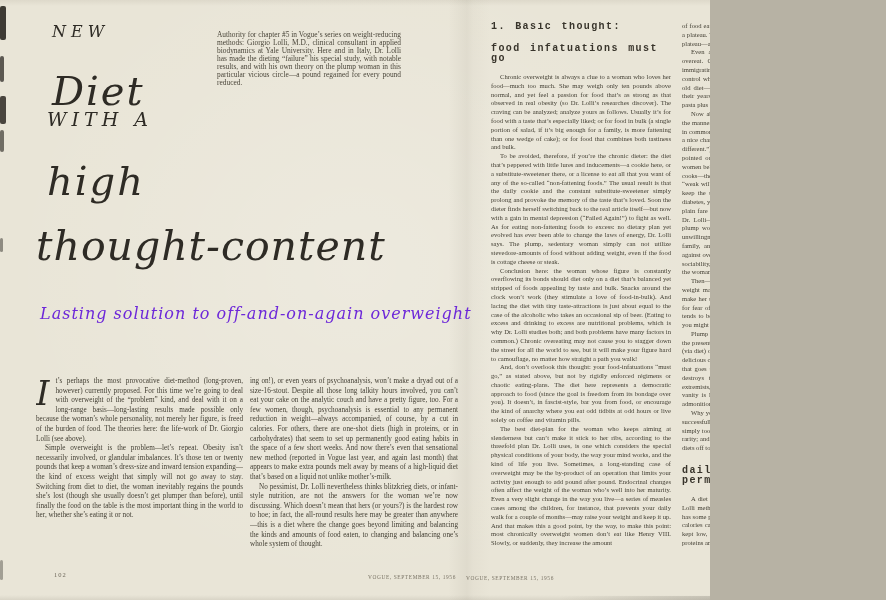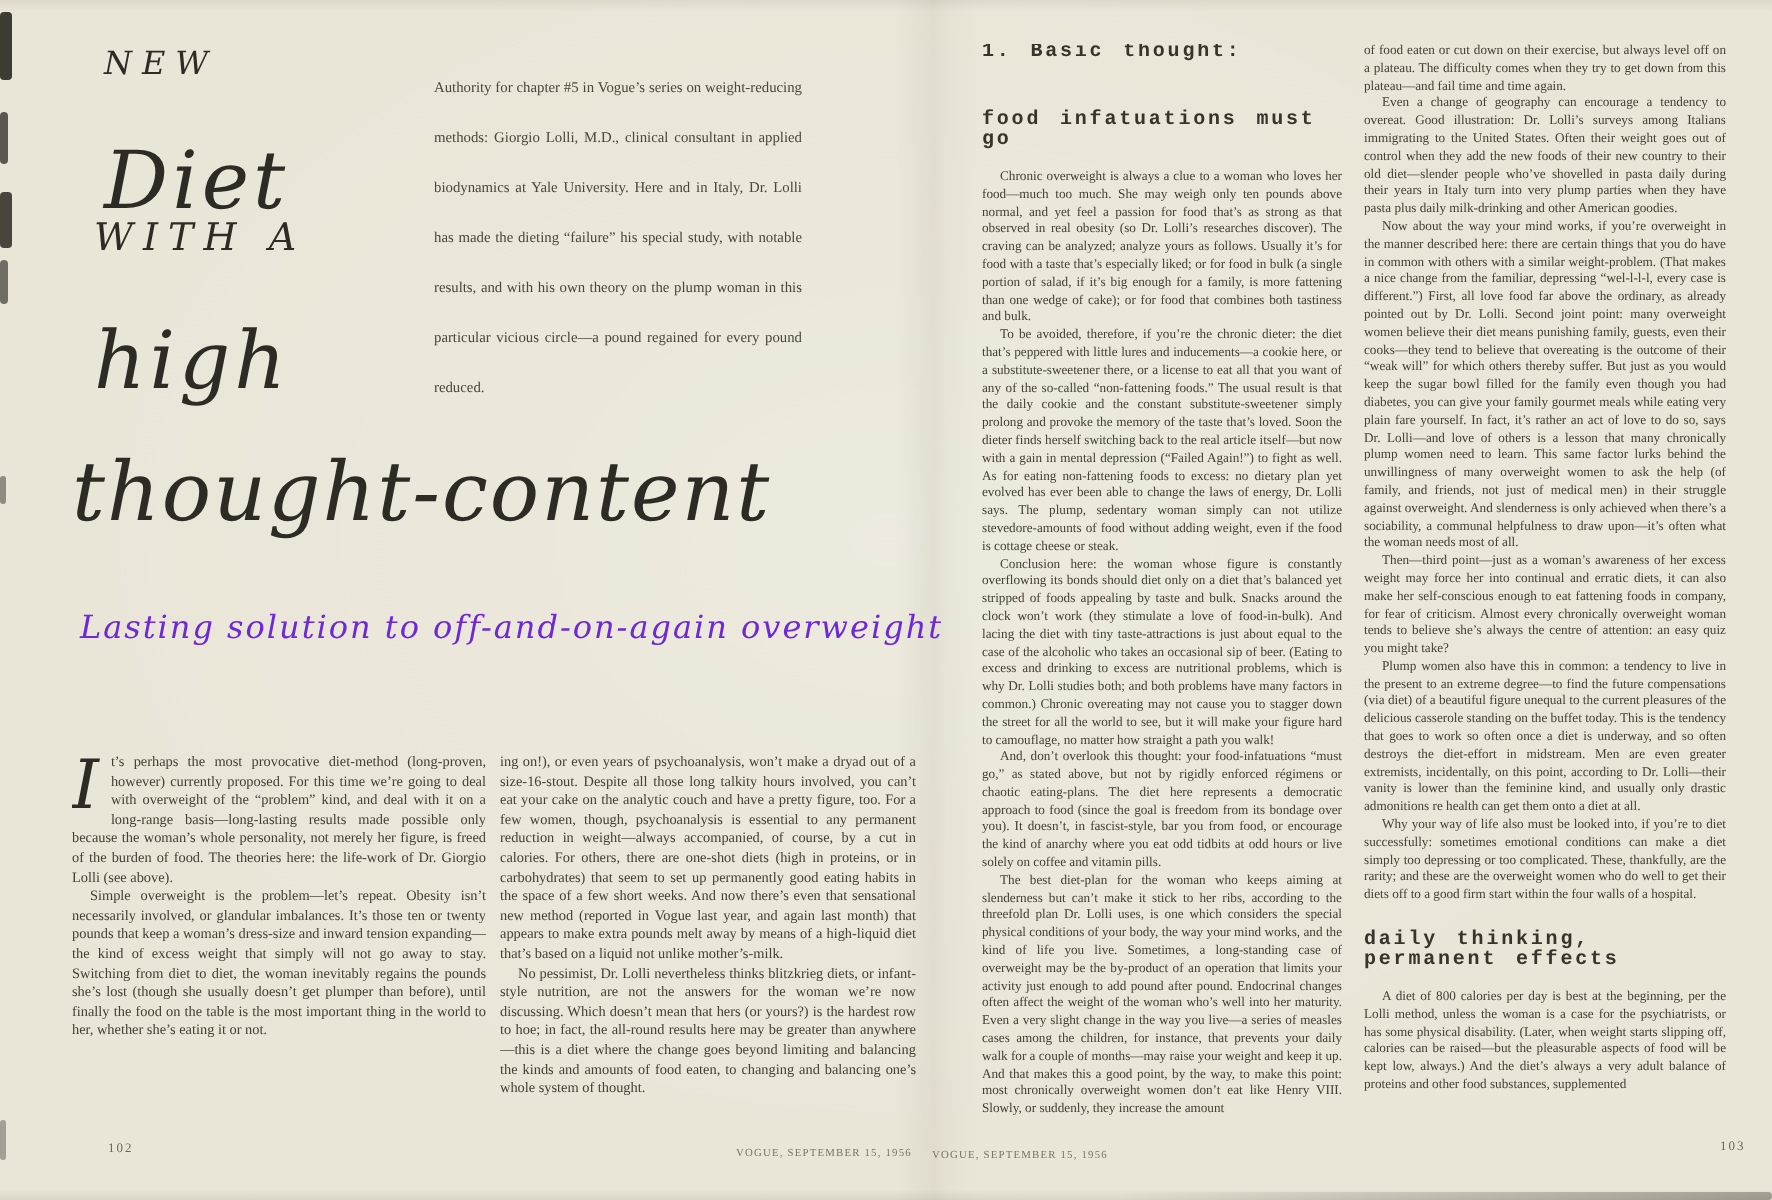--- a/index.html
+++ b/index.html
@@ -1,17 +1,17 @@
 <!DOCTYPE html>
 <html><head>
 <meta charset="utf-8">
 <style>
   html,body{margin:0;padding:0;}
   body{width:886px;height:600px;overflow:hidden;background:#b7b2a4;}
-  .spread{position:relative;width:886px;height:600px;background:#e9e5d7;overflow:hidden;
+  .spread{position:relative;width:710px;height:600px;background:#e9e5d7;overflow:hidden;
           font-family:"Liberation Serif",serif;color:#444035;}
   .spread::before{content:"";position:absolute;inset:0;pointer-events:none;
           background:linear-gradient(180deg,rgba(120,110,90,0.10) 0,rgba(0,0,0,0) 6px),
                      linear-gradient(0deg,rgba(100,95,80,0.12) 0,rgba(0,0,0,0) 5px),
                      radial-gradient(ellipse at 50% 45%,rgba(255,255,255,0.18),rgba(0,0,0,0) 70%);}
   
   .gutter{position:absolute;left:448px;top:0;width:42px;height:600px;pointer-events:none;
           background:linear-gradient(90deg,rgba(0,0,0,0) 0,rgba(90,82,66,0.07) 45%,rgba(90,82,66,0.03) 60%,rgba(0,0,0,0) 100%);}
   
   .artifact{position:absolute;background:#201d18;border-radius:2px;}
@@ -25,21 +25,21 @@
           background:linear-gradient(90deg,rgba(0,0,0,0),rgba(40,36,28,0.35));border-radius:2px;}
 
   
   .t-line{position:absolute;font-family:"DejaVu Serif",serif;font-style:italic;color:#2e2b25;white-space:nowrap;}
   .t-new   {left:52px; top:22px; font-size:16px;letter-spacing:5px;}
   .t-diet  {left:52px; top:68px; font-size:40px;letter-spacing:2px;}
   .t-witha {left:47px; top:108px;font-size:19px;letter-spacing:5px;}
   .t-high  {left:47px; top:158px;font-size:40px;letter-spacing:2px;}
   .t-tc    {left:36px; top:222px;font-size:41px;letter-spacing:1px;}
 
-  .intro{position:absolute;left:217px;top:24px;width:184px;font-size:7.4px;line-height:25px;
+  .intro{position:absolute;left:217px;top:24px;width:184px;font-size:7.4px;line-height:8px;
          text-align:justify;color:#4a463a;}
   .subtitle{position:absolute;left:40px;top:304px;font-family:"DejaVu Serif",serif;font-style:italic;
          font-size:16px;letter-spacing:1px;color:#6d28d9;white-space:nowrap;}
 
   .body-col p{margin:0;text-align:justify;}
   .body-col p.ind{text-indent:9px;}
   .left-col{position:absolute;top:377px;height:190px;overflow:hidden;font-size:7.2px;line-height:9.6px;}
   .lc1{left:36px;width:207px;}
   .lc2{left:250px;width:208px;}
   .dropcap{float:left;font-family:"DejaVu Serif",serif;font-style:italic;font-size:34px;
@@ -52,21 +52,21 @@
   .footline-left{left:368px;top:574px;}
   .footline-right{left:466px;top:575px;}
 
   
   .right-col{position:absolute;top:22px;height:542px;overflow:hidden;font-size:6.6px;line-height:8.8px;}
   .rc1{left:491px;width:180px;}
   .rc2{left:682px;width:181px;}
   .sec-head{font-family:"Liberation Serif",serif;font-weight:bold;color:#38342b;
             font-size:10px;line-height:10px;letter-spacing:1.4px;word-spacing:2px;margin:0 0 9px 0;}
   .sec-head .hl{display:block;font-family:Liberation Mono, monospace;}
-  .sec-head .hl + .hl{margin-top:24px;}
+  .sec-head .hl + .hl{margin-top:12px;}
   .sec-head.later{margin-top:13px;}
 </style>
 </head>
 <body>
 
 <div class="spread">
 
   <div class="gutter"></div>
   <div class="artifact a1"></div>
   <div class="artifact a2"></div>

